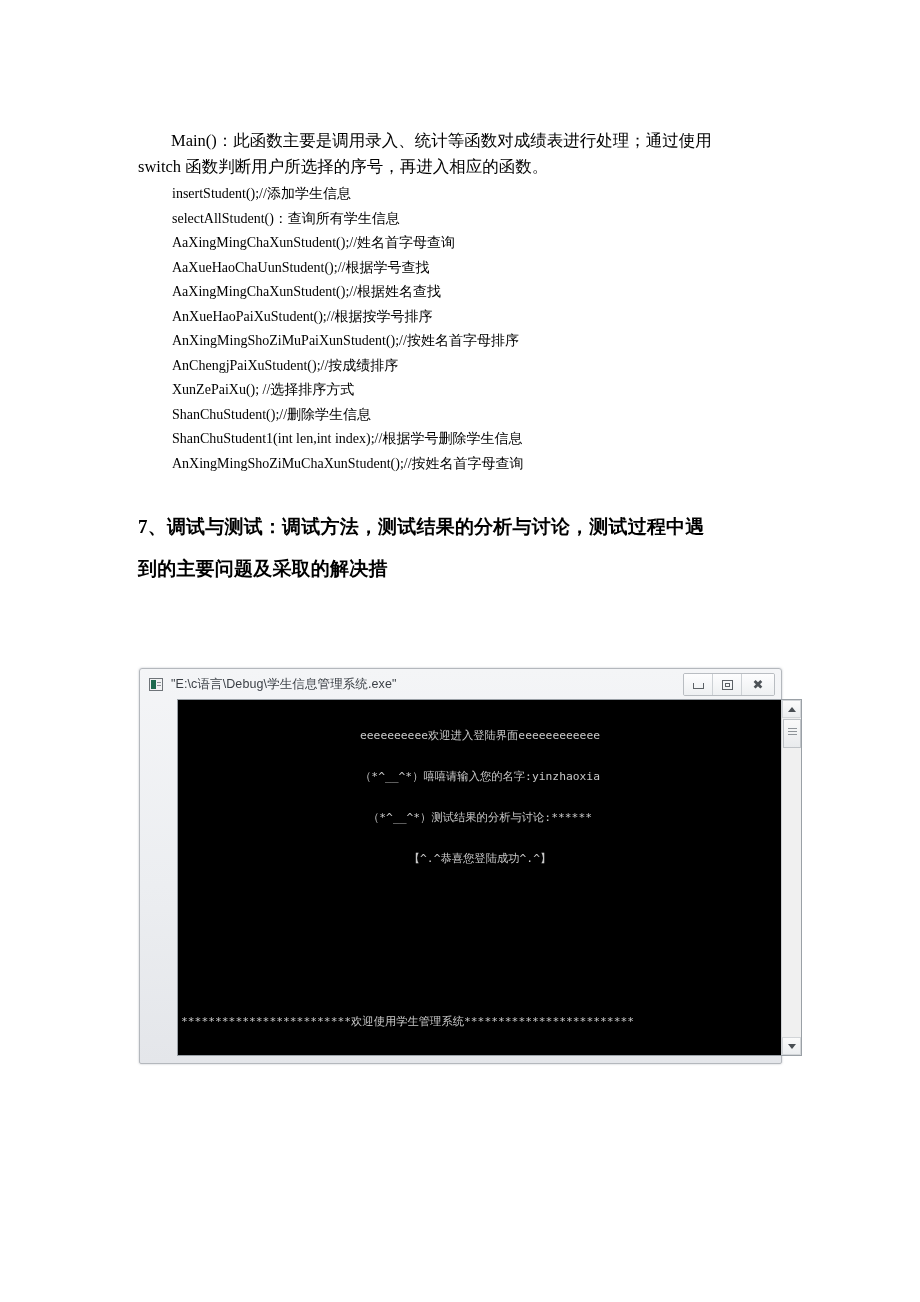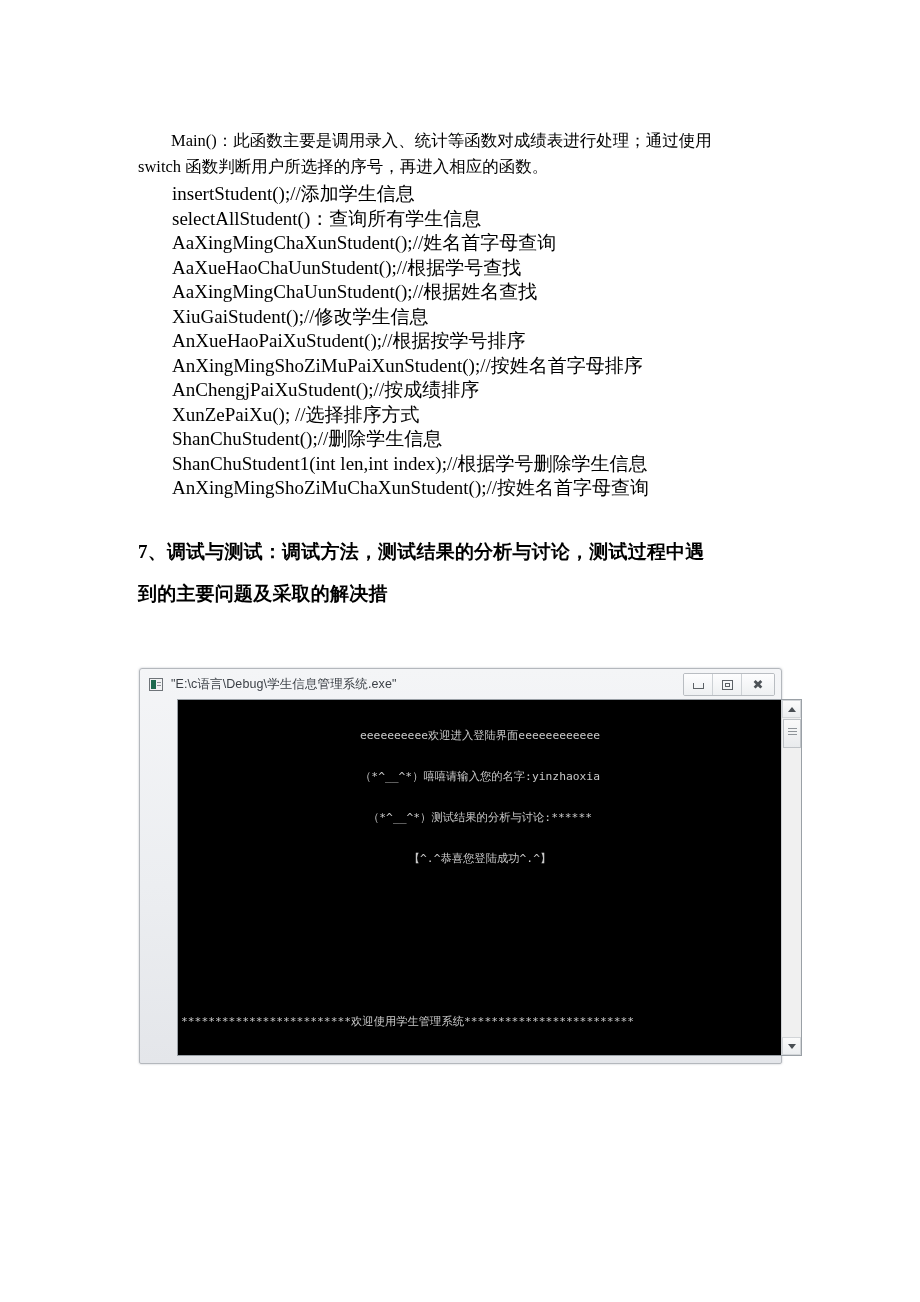--- a/index.html
+++ b/index.html
@@ -37,21 +37,21 @@
     text-align: justify;
   }
   .para-block .indent {
     text-indent: 2em;
   }
 
   .func-list {
     margin-top: 2px;
   }
   .func-line {
-    font-size: 19px;
+    font-size: 14px;
     line-height: 24.5px;
     padding-left: 34px;
     white-space: nowrap;
   }
 
   .heading-4 {
     margin-top: 30px;
     font-size: 19px;
     font-weight: bold;
     line-height: 42px;
@@ -262,22 +262,21 @@
     <div class="para-block">
       <div class="indent">Main()：此函数主要是调用录入、统计等函数对成绩表进行处理；通过使用</div>
       <div>switch 函数判断用户所选择的序号，再进入相应的函数。</div>
     </div>
 
     <div class="func-list">
       <div class="func-line">insertStudent();//添加学生信息</div>
       <div class="func-line">selectAllStudent()：查询所有学生信息</div>
       <div class="func-line">AaXingMingChaXunStudent();//姓名首字母查询</div>
       <div class="func-line">AaXueHaoChaUunStudent();//根据学号查找</div>
-      <div class="func-line">AaXingMingChaUunStudent();//根据姓名查找</div>
-      <div class="func-line">XiuGaiStudent();//修改学生信息</div>
+      <div class="func-line">AaXingMingChaXunStudent();//根据姓名查找</div>
       <div class="func-line">AnXueHaoPaiXuStudent();//根据按学号排序</div>
       <div class="func-line">AnXingMingShoZiMuPaiXunStudent();//按姓名首字母排序</div>
       <div class="func-line">AnChengjPaiXuStudent();//按成绩排序</div>
       <div class="func-line">XunZePaiXu(); //选择排序方式</div>
       <div class="func-line">ShanChuStudent();//删除学生信息</div>
       <div class="func-line">ShanChuStudent1(int len,int index);//根据学号删除学生信息</div>
       <div class="func-line">AnXingMingShoZiMuChaXunStudent();//按姓名首字母查询</div>
     </div>
 
     <div class="heading-4">

